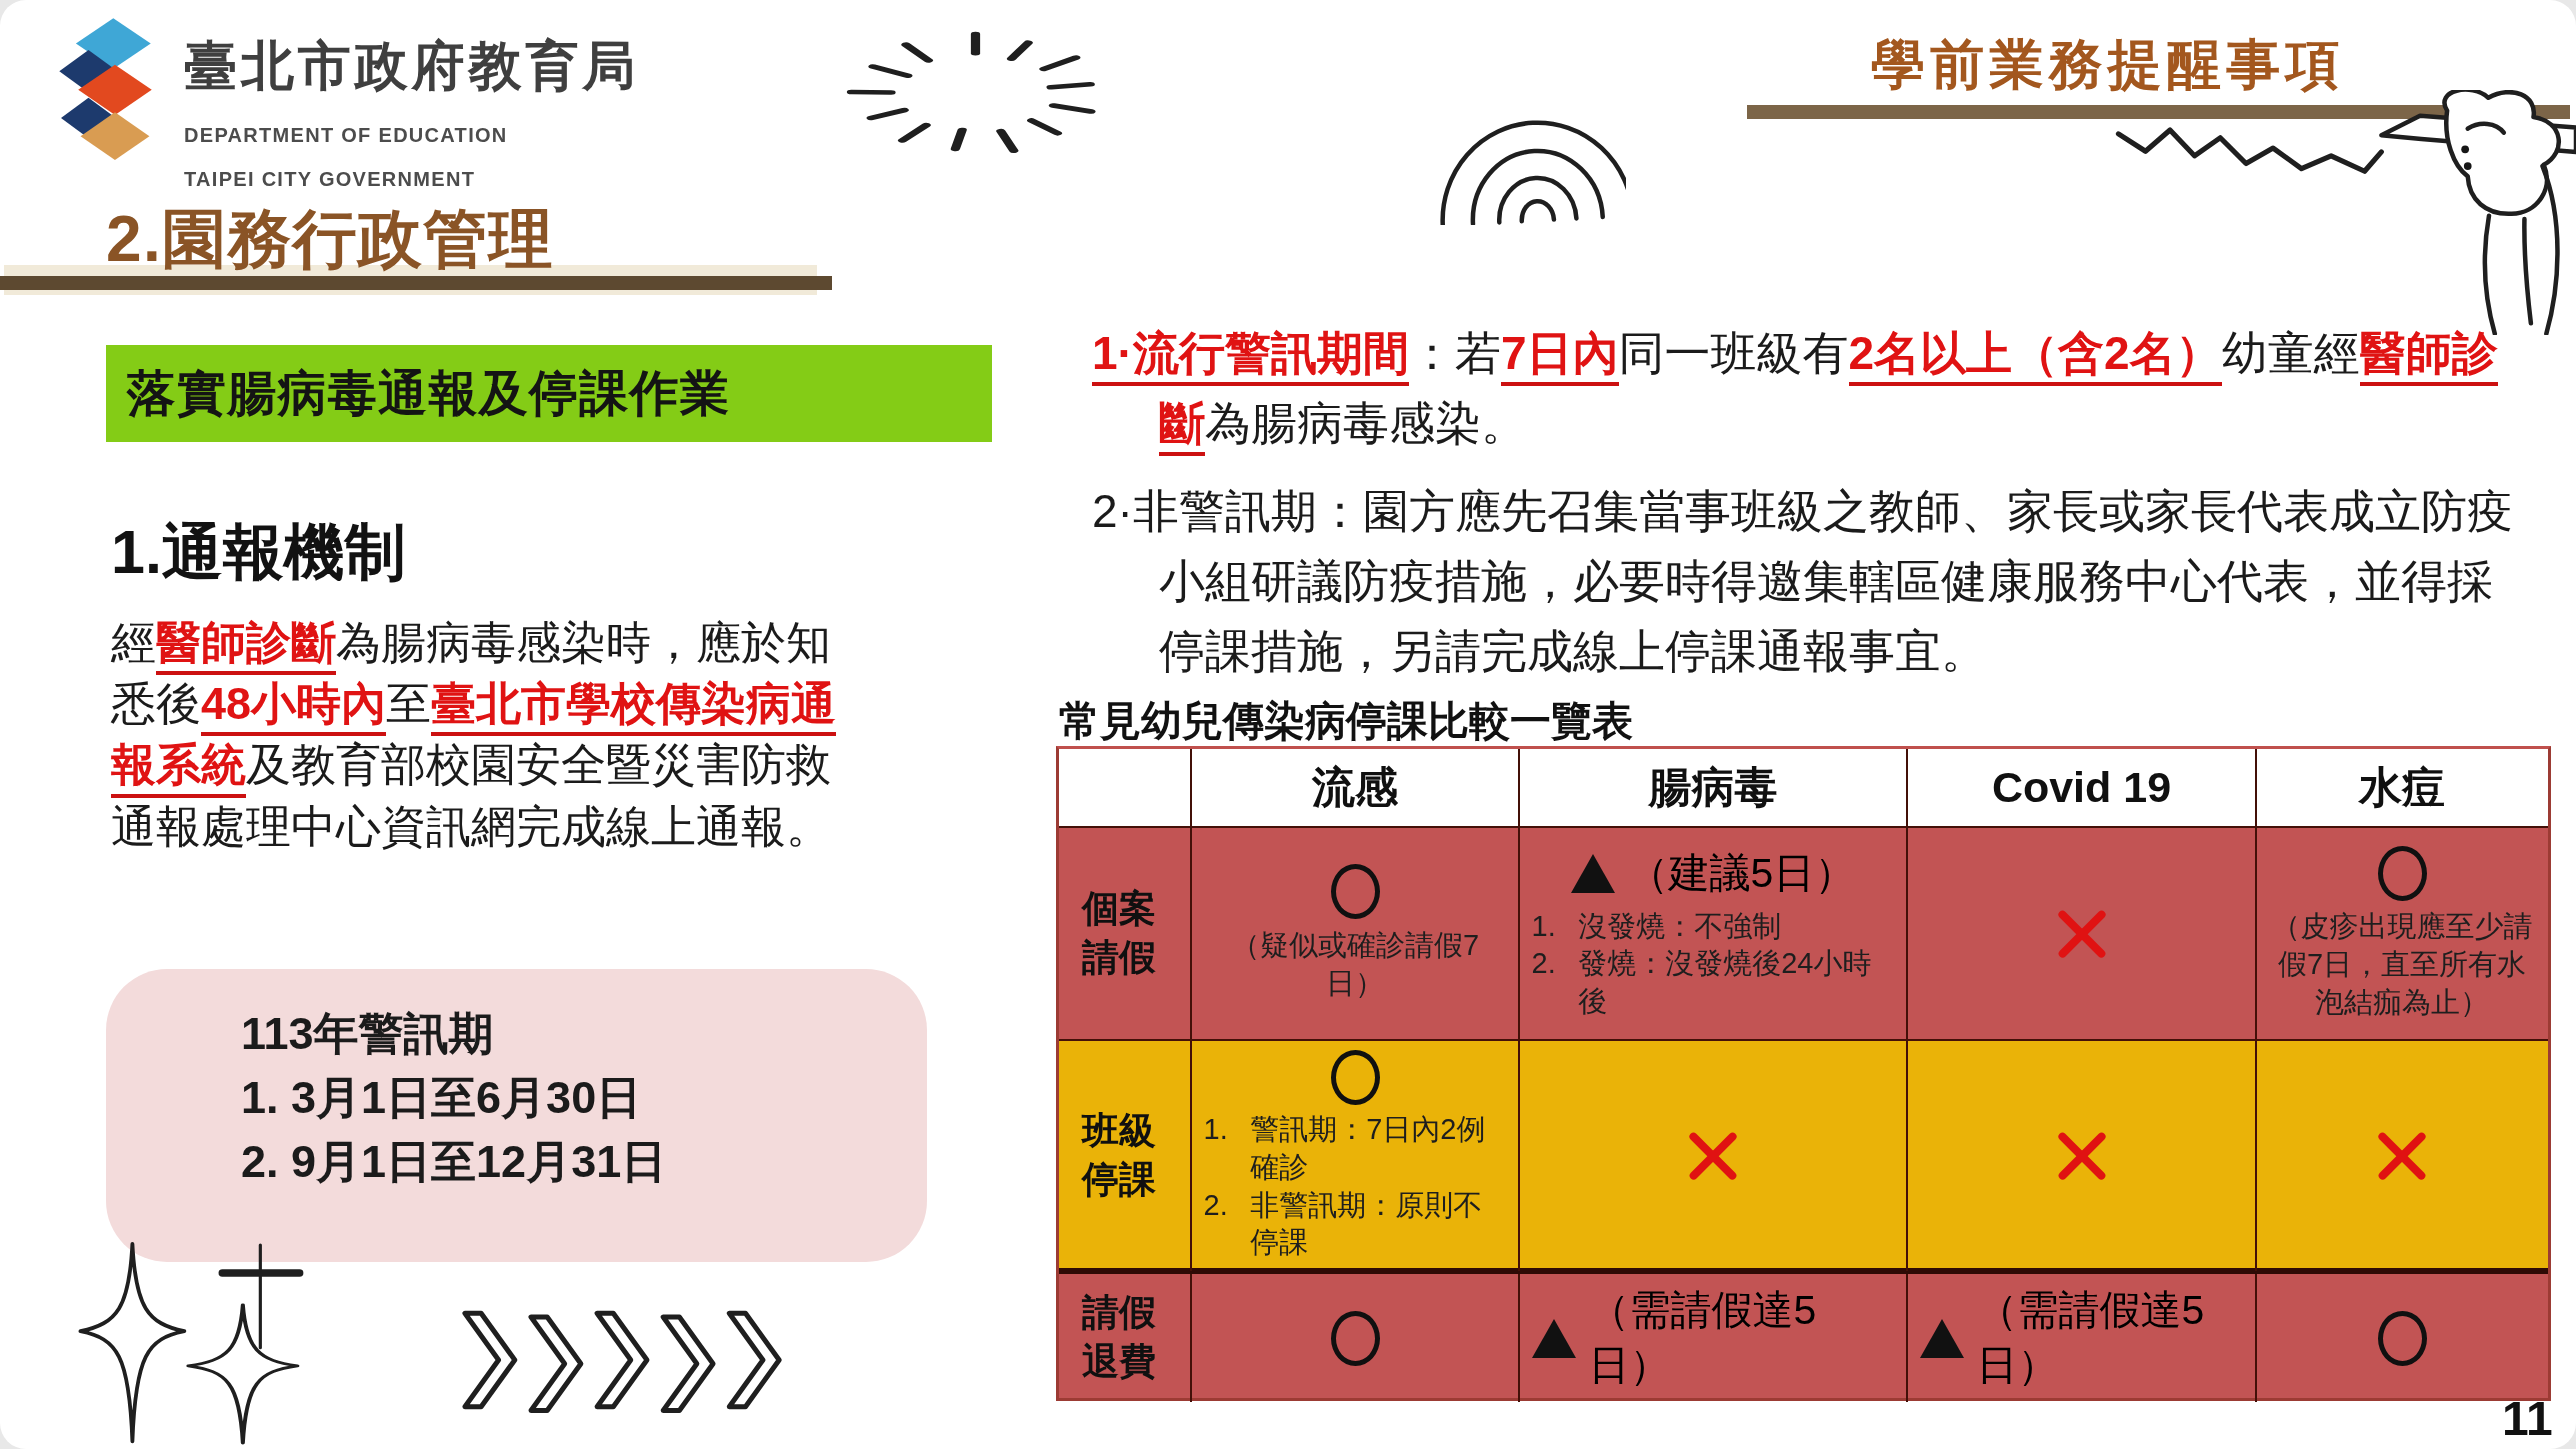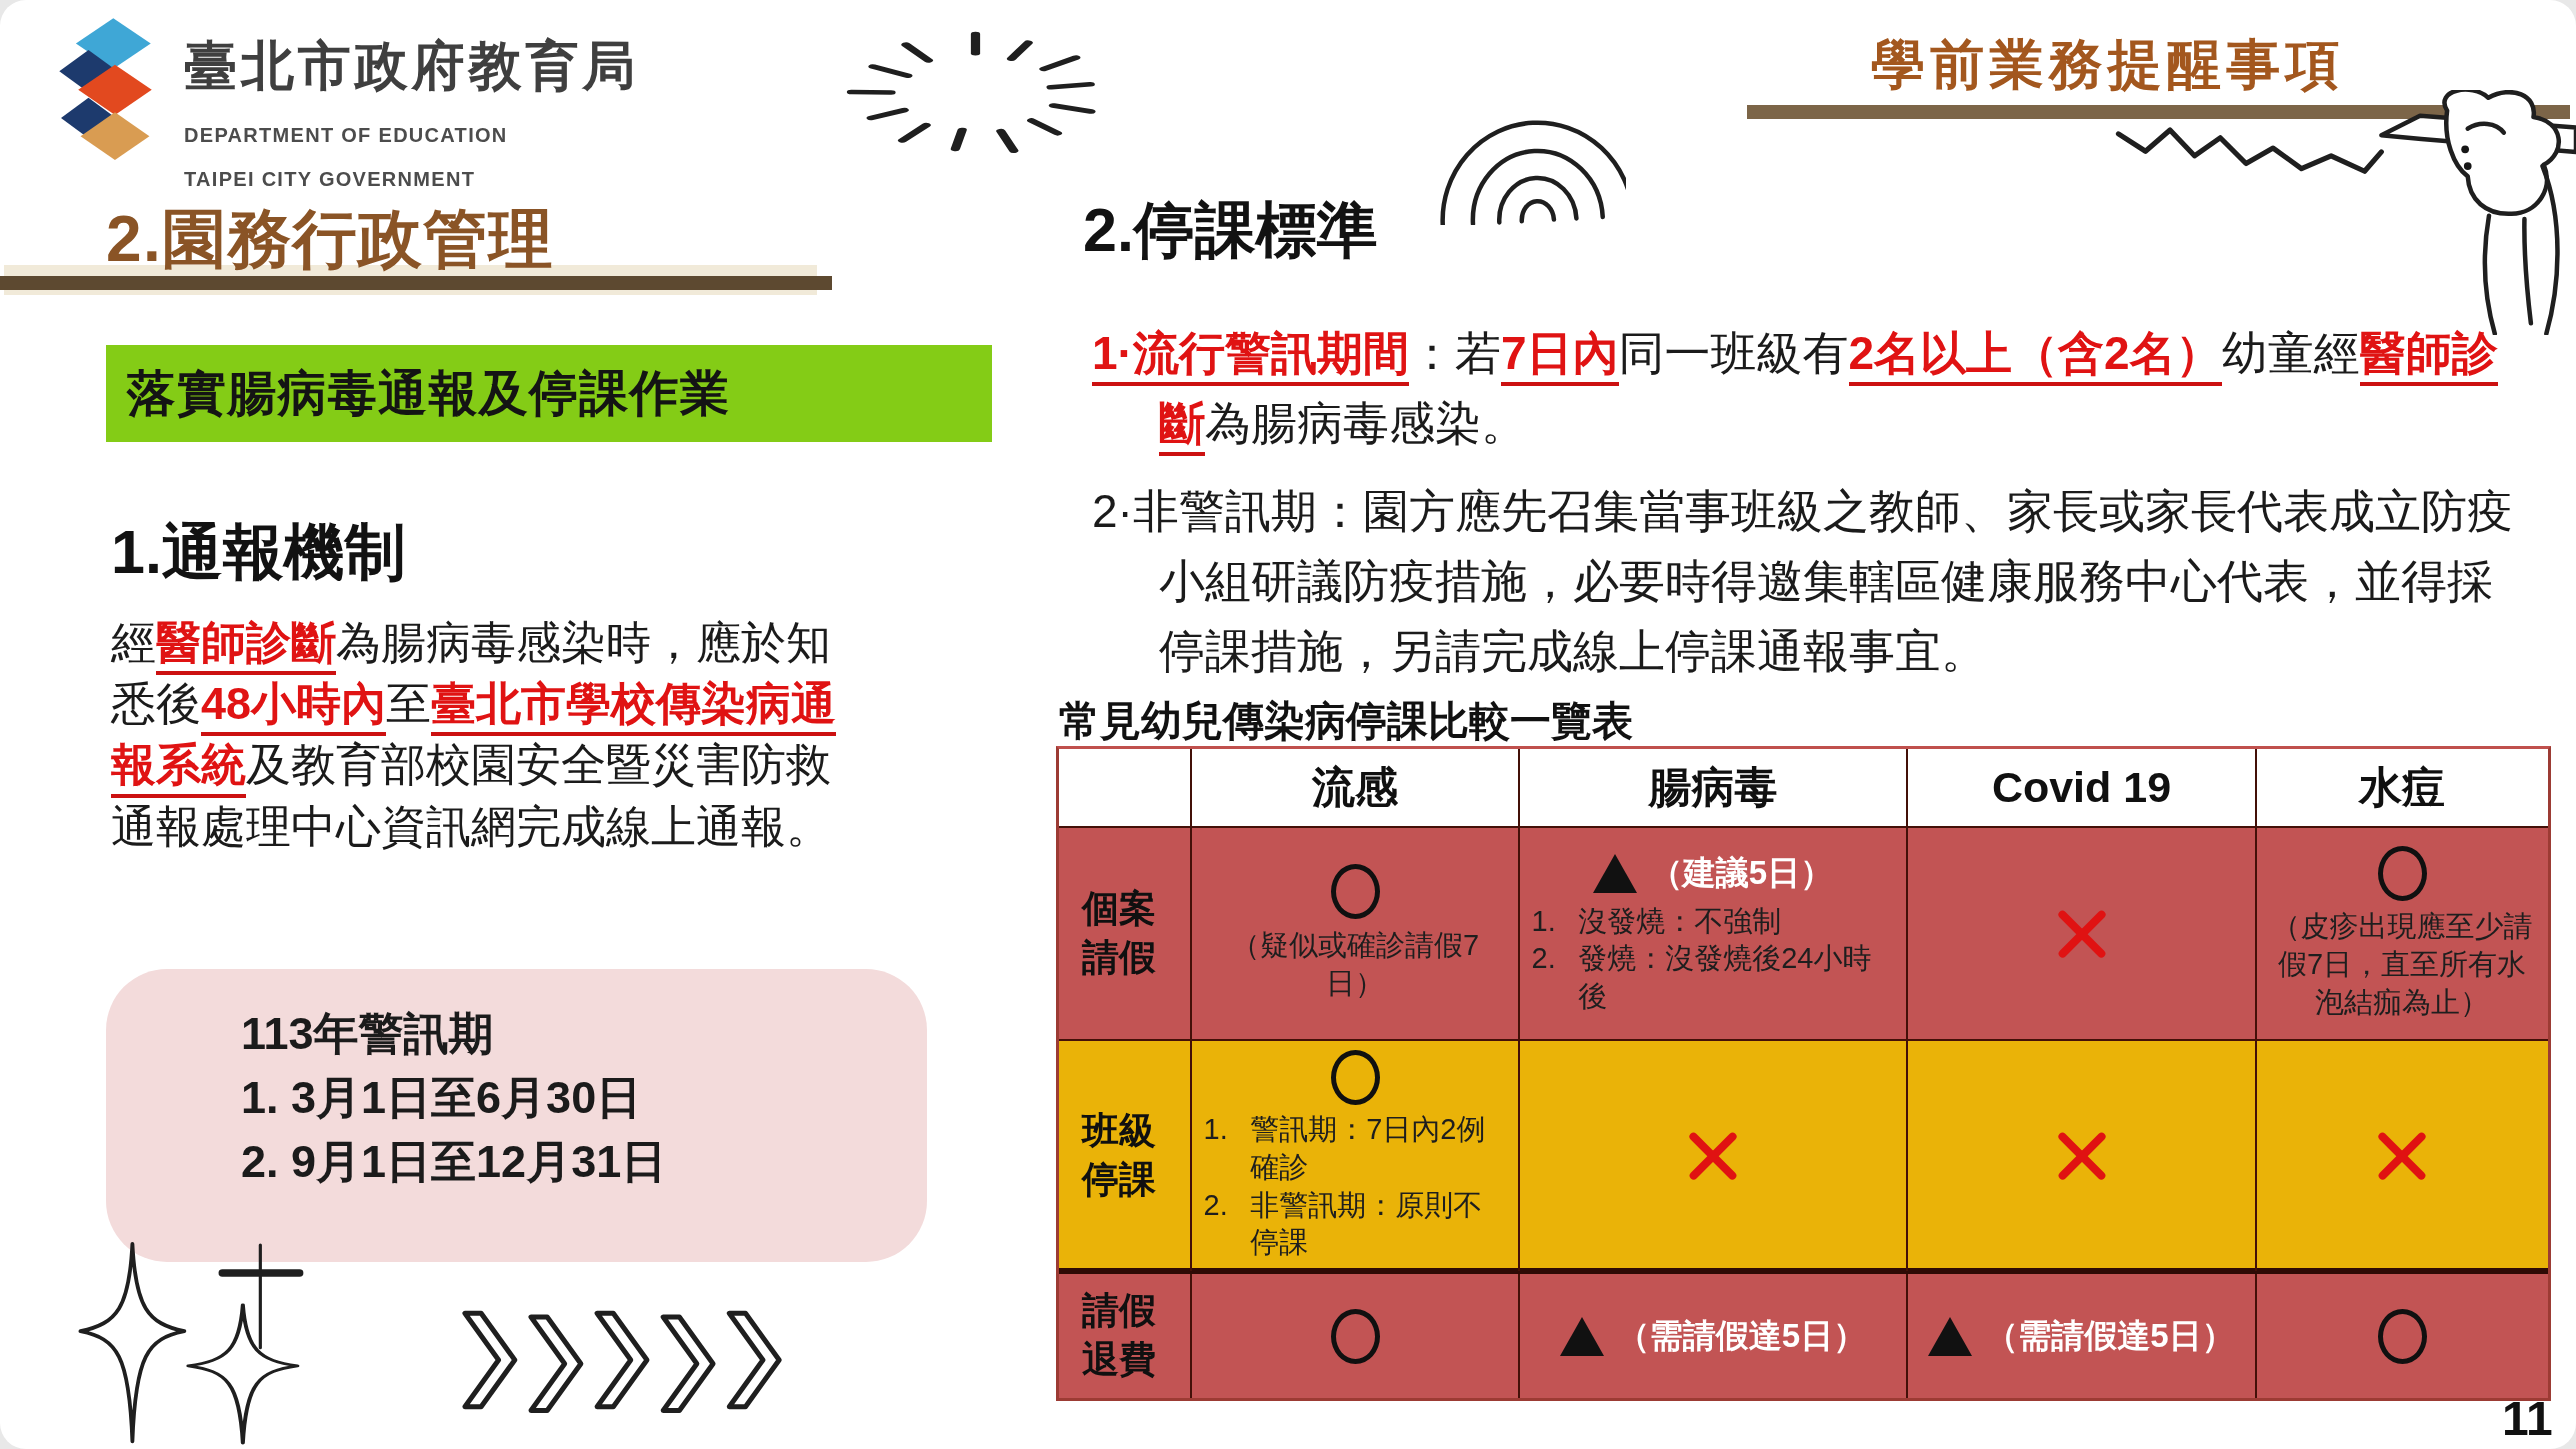--- a/index.html
+++ b/index.html
@@ -51,21 +51,21 @@
   .r2{height:227px;background:#eab308;}
   .r3{height:124px;background:#c25454;}
   .hcell{font-size:43px;font-weight:700;color:#101010;}
   .rowhead{font-size:37px;font-weight:700;color:#101010;}
   .rh-inner{width:85px;line-height:1.32;text-align:left;word-break:break-all;}
   .note{font-size:29px;line-height:1.3;text-align:center;color:#1e1e1e;margin-top:7.7px;font-weight:500;}
   .clist{font-size:29px;line-height:1.3;color:#1e1e1e;margin-top:6.4px;font-weight:500;align-self:stretch;}
   .li{display:flex;gap:11.6px;}
   .li .num{min-width:35px;}
   .symline{display:flex;align-items:center;justify-content:center;gap:13px;}
-  .symnote{font-size:33px;font-weight:700;color:#ffffff;}
+  .symnote{font-size:41px;font-weight:400;color:#000000;}
   .circle{width:39px;height:45px;border:5.2px solid #101010;border-radius:50%;display:inline-block;}
   .tri{width:0;height:0;border-left:22.5px solid transparent;border-right:22.5px solid transparent;
        border-bottom:39px solid #111;display:inline-block;}
   .cross{position:relative;width:59px;height:59px;display:inline-block;}
   .cross i{position:absolute;left:50%;top:50%;width:63px;height:7.7px;background:#e01212;border-radius:4.5px;}
   .cross i:first-child{transform:translate(-50%,-50%) rotate(45deg);}
   .cross i:last-child{transform:translate(-50%,-50%) rotate(-45deg);}
 
   .pageno{left:2502px;top:1391px;font-size:48px;font-weight:700;color:#111;}
 
@@ -172,21 +172,20 @@
   <svg class="abs" style="left:454px;top:1307px;" width="361" height="106" viewBox="0 0 560 170">
     <g class="doodle" stroke-width="8">
       <path d="M8,10 L34,10 L88,85 L34,160 L8,160 L62,85 Z"></path>
       <path d="M8,10 L34,10 L88,85 L34,160 L8,160 L62,85 Z" transform="translate(106,6)"></path>
       <path d="M8,10 L34,10 L88,85 L34,160 L8,160 L62,85 Z" transform="translate(212,0)"></path>
       <path d="M8,10 L34,10 L88,85 L34,160 L8,160 L62,85 Z" transform="translate(318,6)"></path>
       <path d="M8,10 L34,10 L88,85 L34,160 L8,160 L62,85 Z" transform="translate(424,0)"></path>
     </g>
   </svg>
 
-  <div class="abs h2 sec2">2.停課標準</div>
 
   <div class="abs pt pt1">
     <span class="red-u">1·流行警訊期間</span><span>：若</span><span class="red-u">7日內</span><span>同一班級有</span><span class="red-u">2名以上（含2名）</span><span>幼童經</span><span class="red-u">醫師診斷</span><span>為腸病毒感染。</span>
   </div>
 
   <div class="abs pt pt2">2·非警訊期：園方應先召集當事班級之教師、家長或家長代表成立防疫小組研議防疫措施，必要時得邀集轄區健康服務中心代表，並得採停課措施，另請完成線上停課通報事宜。</div>
 
   <div class="abs tbl-title">常見幼兒傳染病停課比較一覽表</div>
 
   <div class="abs table">

